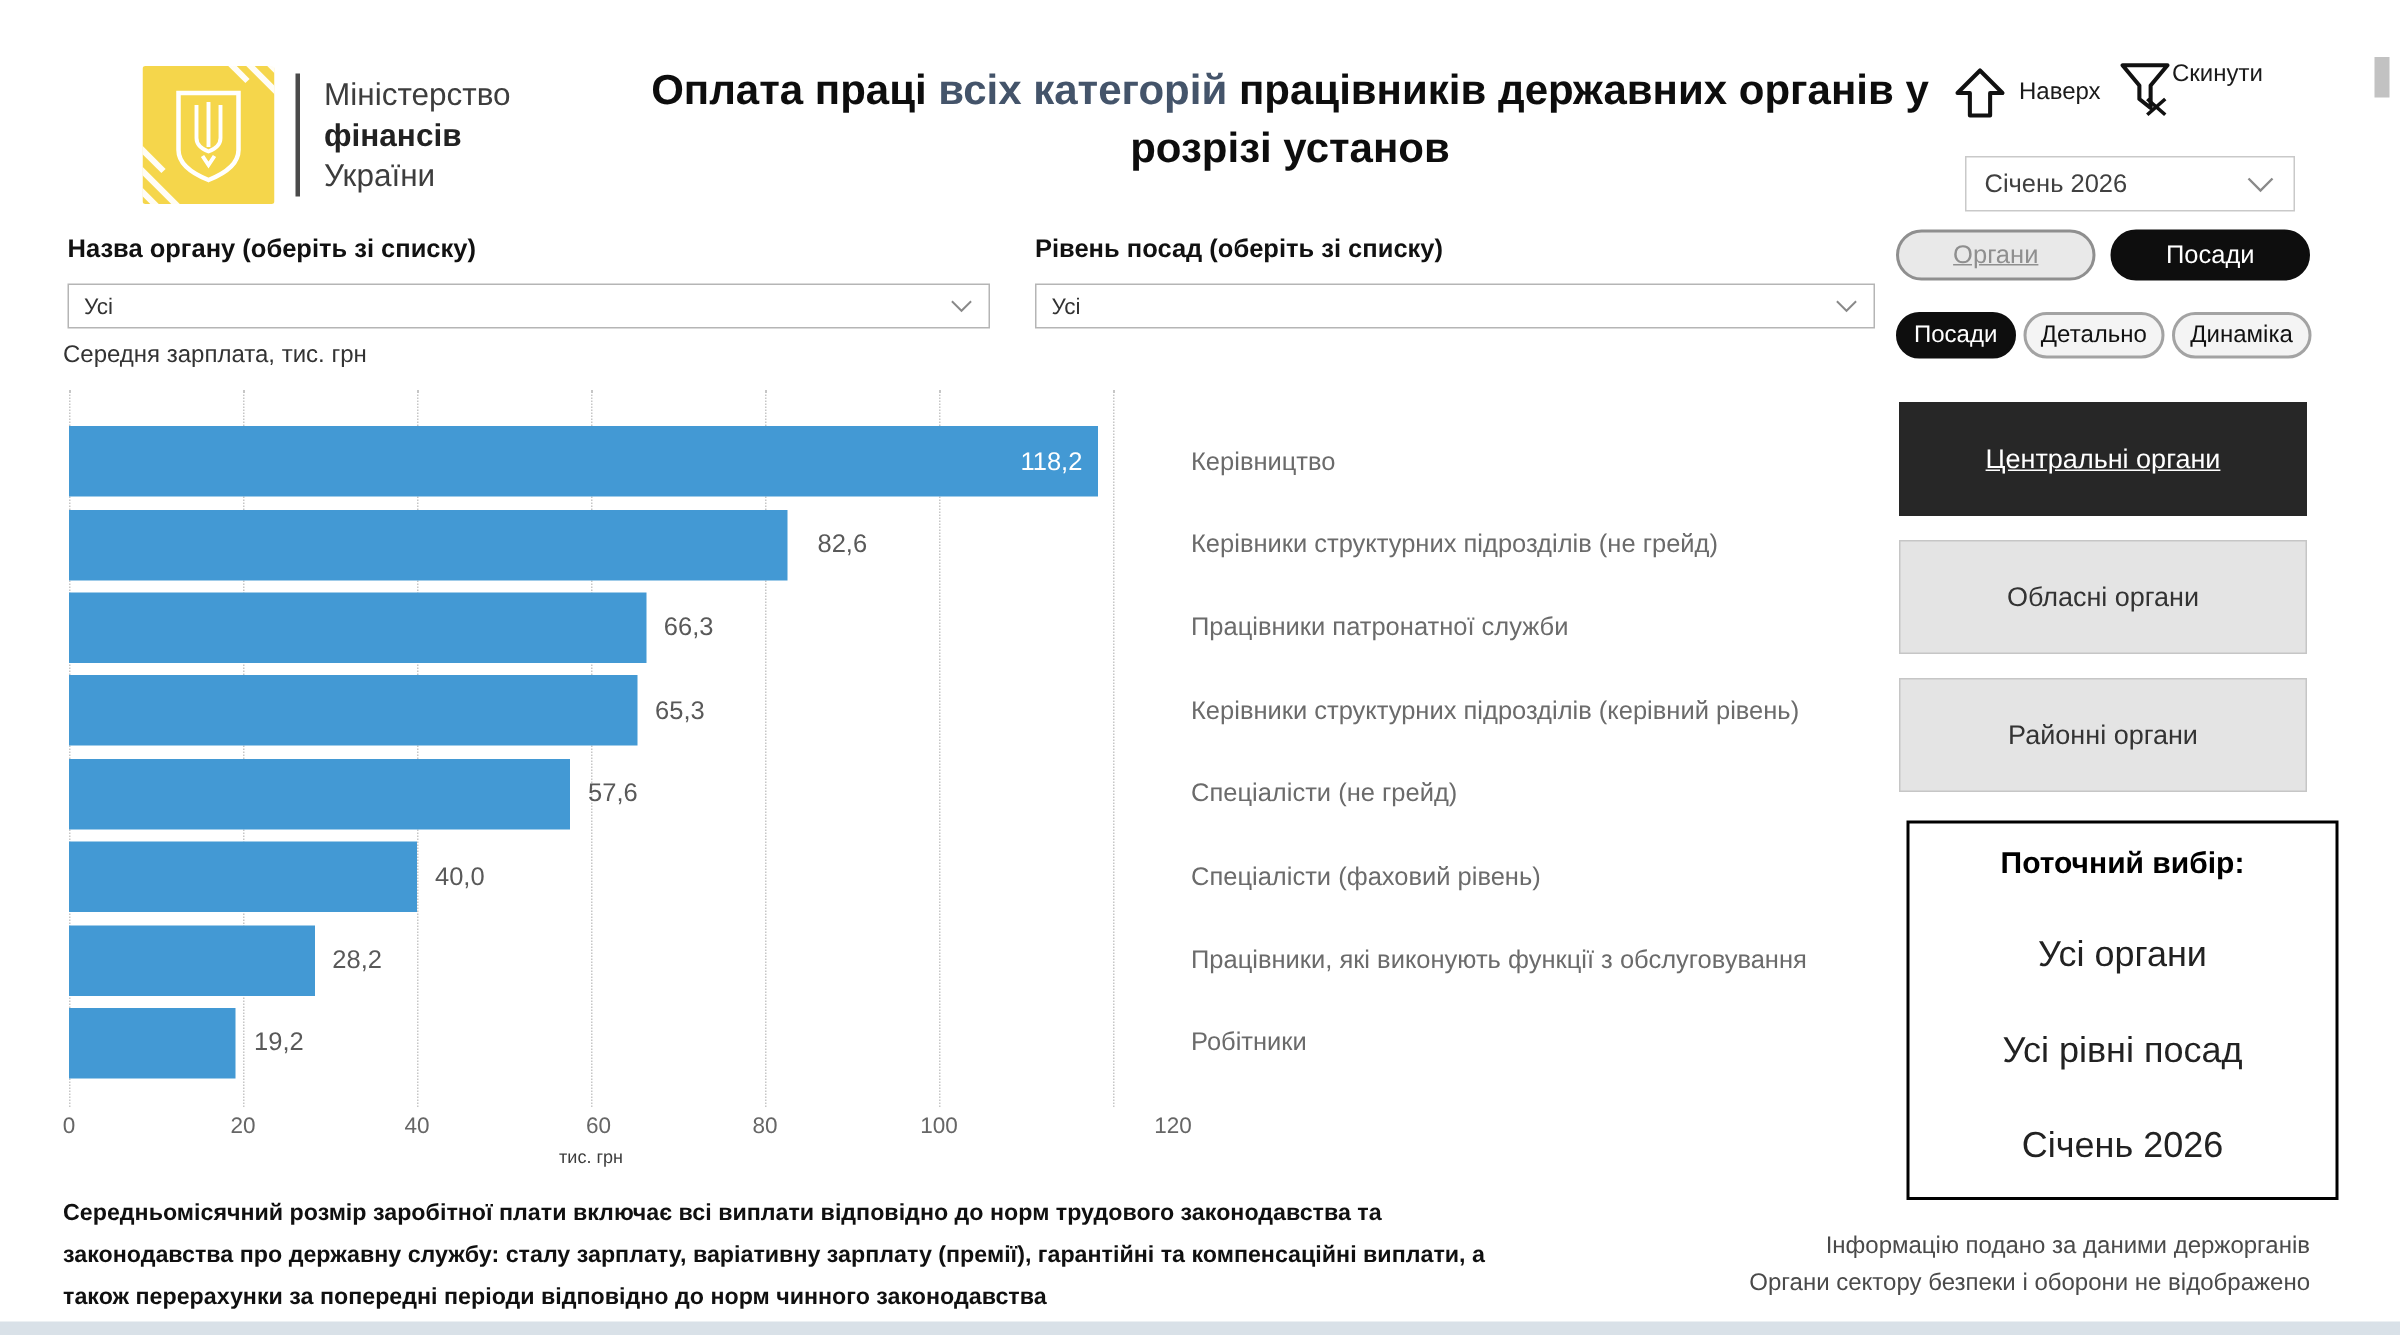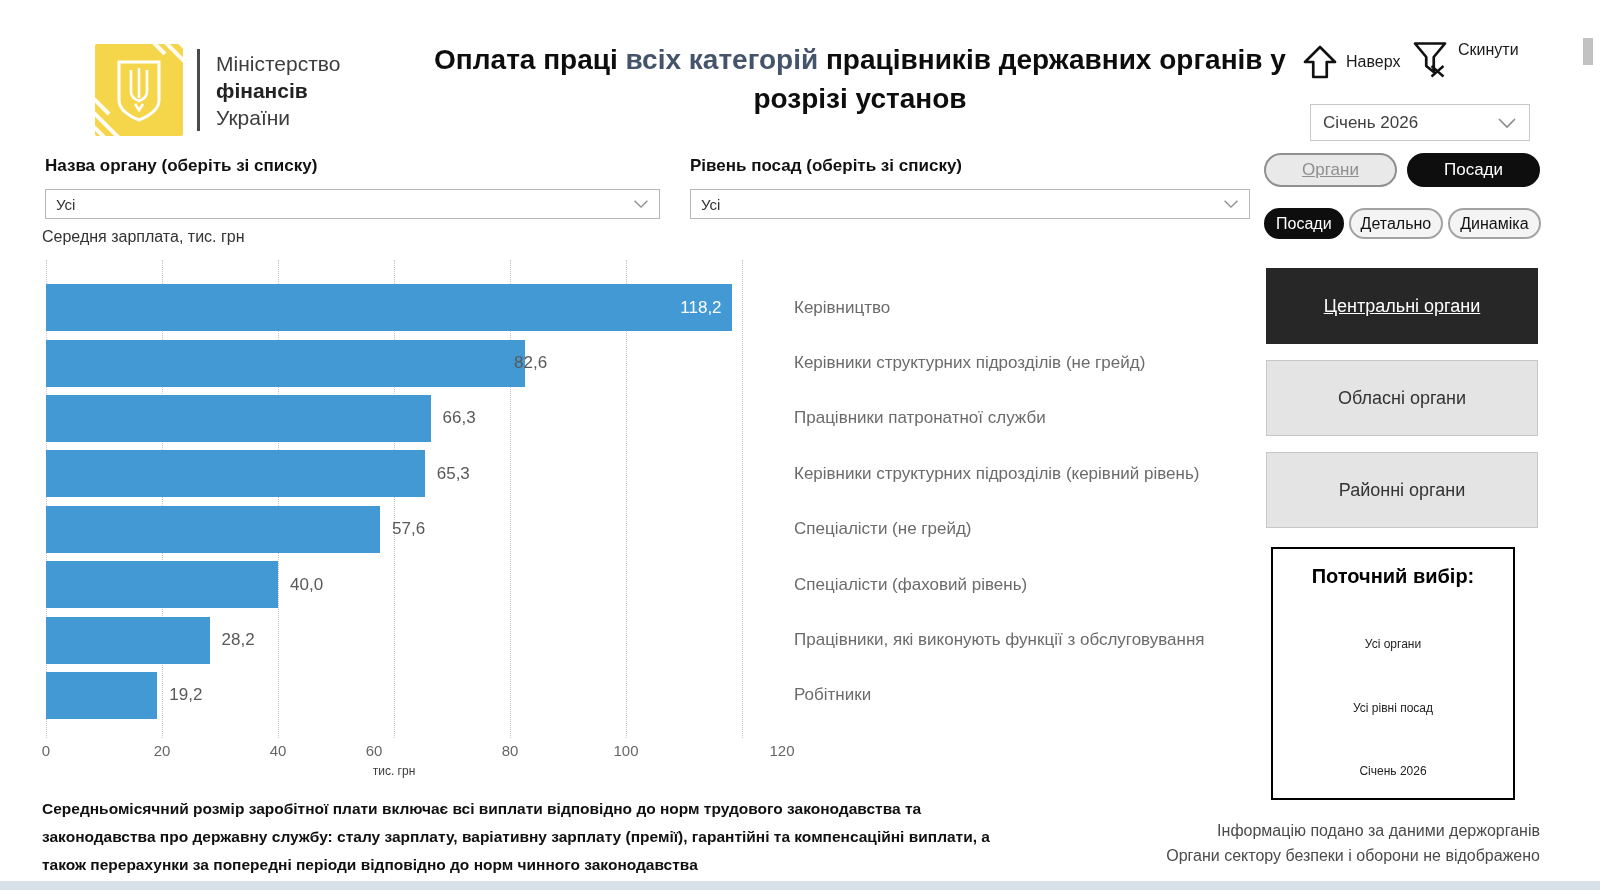--- a/index.html
+++ b/index.html
@@ -14,21 +14,21 @@
   #logo-block { left:95px; top:44px; display:flex; align-items:center; }
   #logo-divider { width:3px; height:82px; background:#4a4a4a; margin:0 16px 0 14px; }
   .logo-line { font-size:21px; color:#3d3d3d; line-height:27px; }
   .logo-line.bold { font-weight:bold; color:#222; }
 
   #page-title { left:430px; top:40px; width:860px; text-align:center;
     font-size:28px; font-weight:bold; line-height:39px; color:#0d0d0d; }
   #page-title .hl { color:#44546a; }
 
   #btn-top { left:1302px; top:44px; display:flex; align-items:center; gap:8px; cursor:pointer; }
-  #btn-reset { left:1412px; top:40px; display:flex; align-items:flex-start; gap:10px; cursor:pointer; }
+  #btn-reset { left:1412px; top:40px; display:flex; align-items:flex-start; gap:0; cursor:pointer; }
   .action-label { font-size:16px; color:#1a1a1a; }
   #btn-reset .action-label { width:62px; line-height:19px; }
 
   #scrollbar-thumb { left:1583px; top:38px; width:10px; height:27px; background:#c2c2c2; }
 
   #period-select { left:1310px; top:104px; width:220px; height:37px;
     border:1px solid #c9c9c9; background:#fff; display:flex; align-items:center;
     justify-content:space-between; padding:0 12px; cursor:pointer; }
   #period-select .val { font-size:17px; color:#404040; }
 
@@ -75,25 +75,25 @@
     font-size:12px; color:#3d3d3d; }
 
   
   #org-level-buttons { left:1266px; top:268px; width:272px; display:flex;
     flex-direction:column; gap:16px; }
   .org-btn { height:76px; display:flex; align-items:center; justify-content:center;
     font-size:18px; cursor:pointer; }
   .org-btn.active { background:#272727; color:#fff; border:1px solid #272727;text-decoration:underline; }
   .org-btn.idle { background:#e4e4e4; color:#333; border:1px solid #c6c6c6; }
 
-  #selection-box { left:1271px; top:547px; width:244px; height:253px;
+  #selection-box { left:1271px; top:547px; width:288px; height:253px;
     border:2px solid #000; background:#fff; display:flex; flex-direction:column;
     align-items:center; justify-content:space-between; padding:16px 8px 20px; }
   #selection-box .sel-title { font-size:20px; font-weight:bold; color:#000; }
-  #selection-box .sel-item { font-size:12px; color:#222; }
+  #selection-box .sel-item { font-size:24px; color:#222; }
 
   
   #footer-note { left:42px; top:795px; width:1080px; font-size:15.5px;
     font-weight:bold; color:#101010; line-height:28px; }
   #footer-source { left:1000px; top:818px; width:540px; text-align:right;
     font-size:16px; color:#4a4a4a; line-height:25px; }
 
   #bottom-strip { left:0; bottom:0; width:1600px; height:9px; background:#d9e1e8; }
 
   svg { display:block; }
@@ -206,21 +206,21 @@
       <div class="bar-row">
         <div class="bar-track">
           <div class="bar" style="width: 685.56px; background: rgb(67, 153, 212);"></div>
           <span class="bar-value-in" style="right: 39.44px;">118,2</span>
         </div>
         <div class="cat-label">Керівництво</div>
       </div>
       <div class="bar-row">
         <div class="bar-track">
           <div class="bar" style="width: 479.08px; background: rgb(67, 153, 212);"></div>
-          <span class="bar-value-out" style="left: 468px;">82,6</span>
+          <span class="bar-value-out" style="left: 499px;">82,6</span>
         </div>
         <div class="cat-label">Керівники структурних підрозділів (не грейд)</div>
       </div>
       <div class="bar-row">
         <div class="bar-track">
           <div class="bar" style="width: 384.54px; background: rgb(67, 153, 212);"></div>
           <span class="bar-value-out" style="left: 396.54px;">66,3</span>
         </div>
         <div class="cat-label">Працівники патронатної служби</div>
       </div>
@@ -258,21 +258,21 @@
           <span class="bar-value-out" style="left: 123.36px;">19,2</span>
         </div>
         <div class="cat-label">Робітники</div>
       </div>
     </div>
 </div>
 <div class="abs" id="axis-ticks">
     <span class="tick" style="left: 0px;">0</span>
     <span class="tick" style="left: 116px;">20</span>
     <span class="tick" style="left: 232px;">40</span>
-    <span class="tick" style="left: 328px;">60</span>
+    <span class="tick" style="left: 353px;">60</span>
     <span class="tick" style="left: 464px;">80</span>
     <span class="tick" style="left: 580px;">100</span>
     <span class="tick" style="left: 696px; margin-left: 40px;">120</span>
   </div>
 <div class="abs" id="axis-unit">тис. грн</div>
 
 <div class="abs" id="org-level-buttons">
   <div class="org-btn active">Центральні органи</div>
   <div class="org-btn idle">Обласні органи</div>
   <div class="org-btn idle">Районні органи</div>

